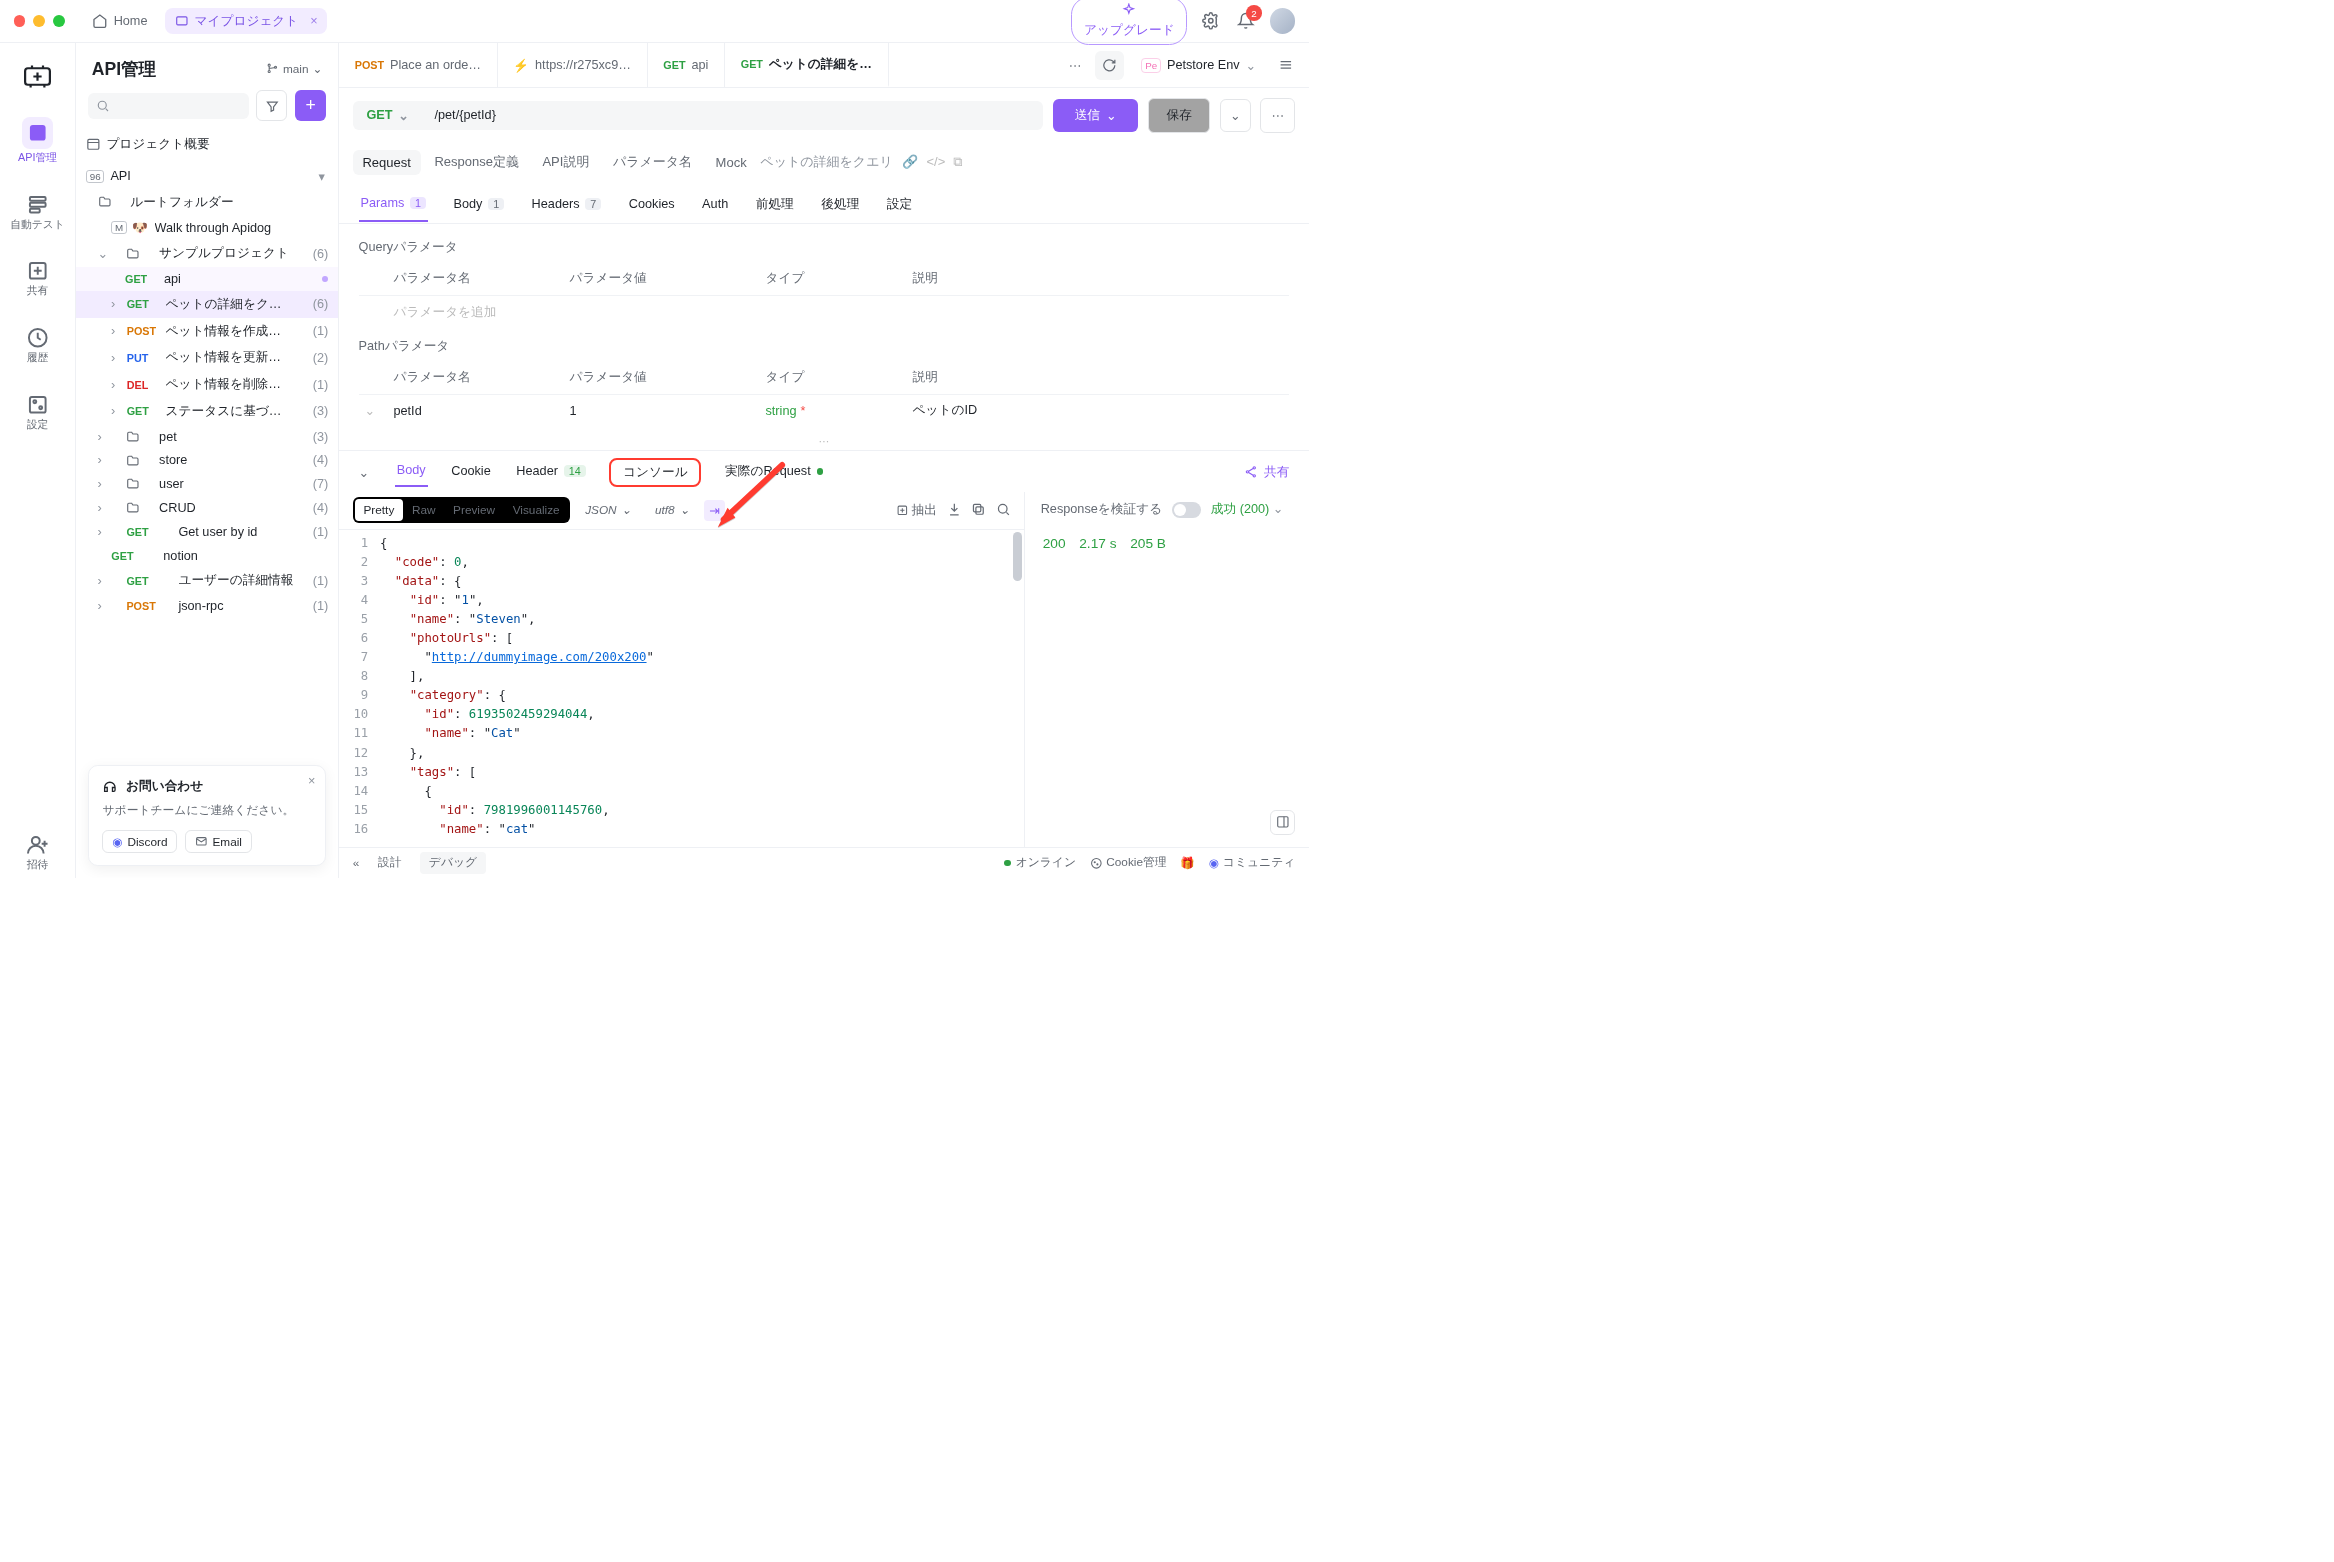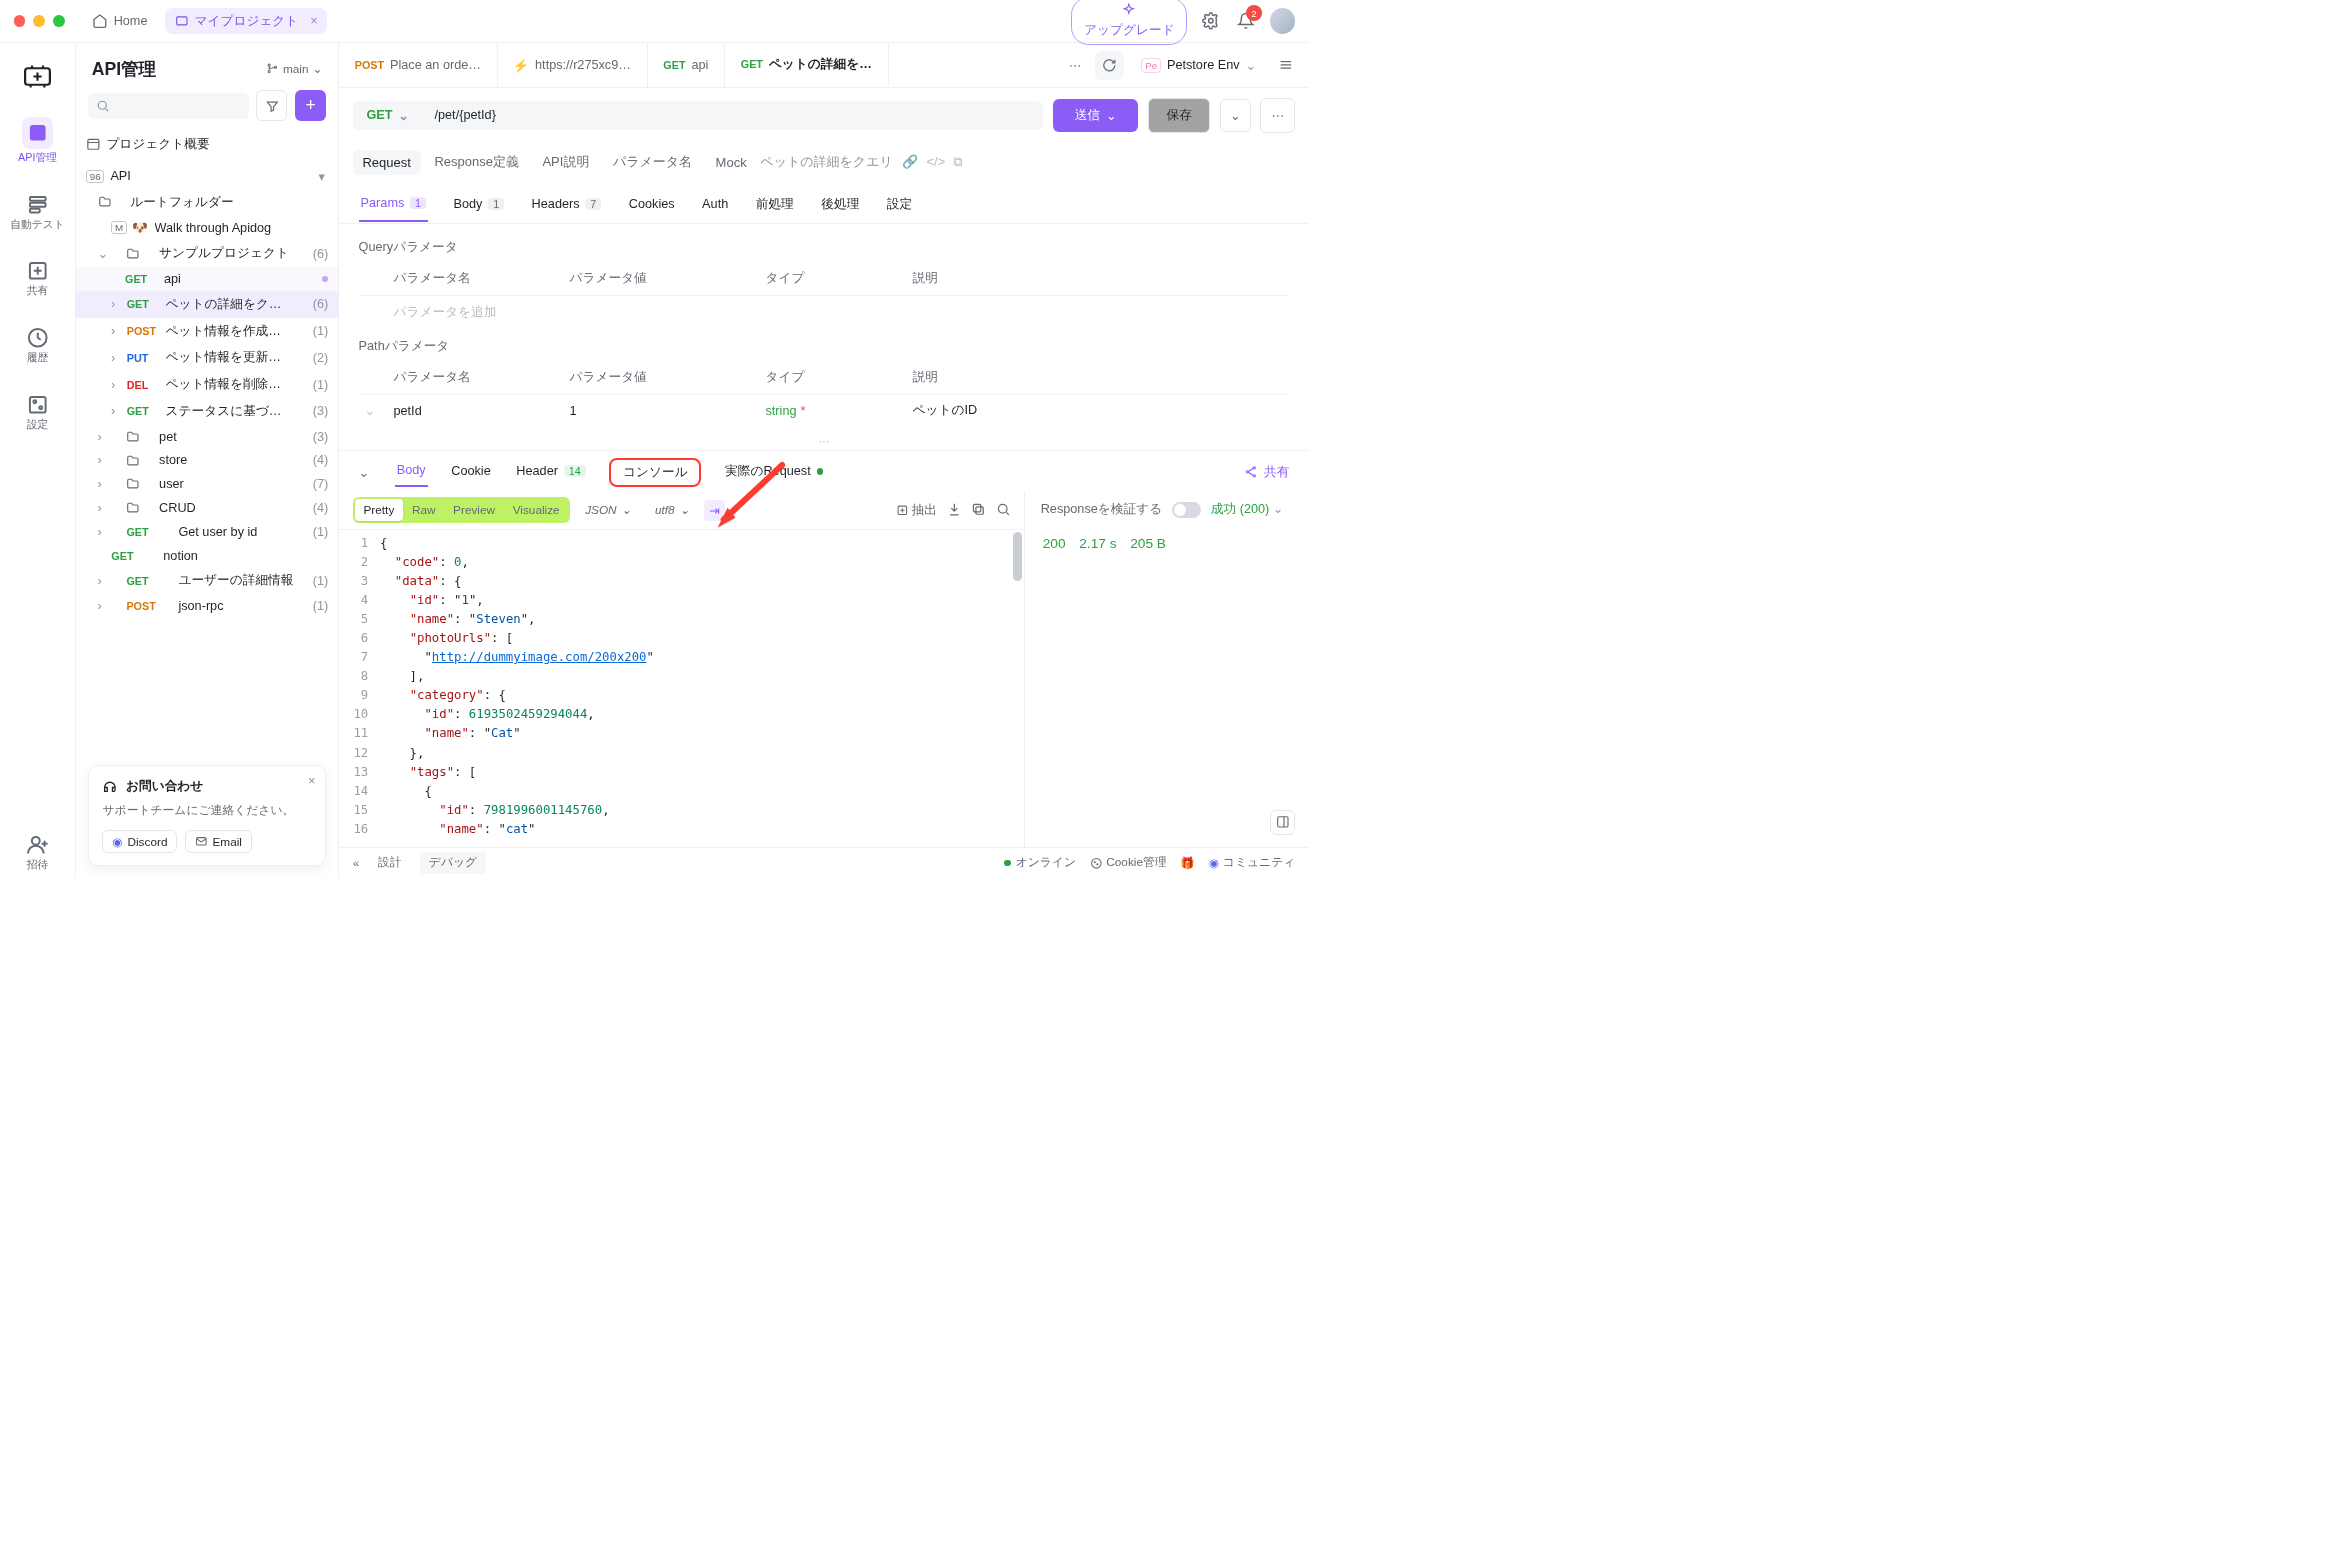--- a/index.html
+++ b/index.html
@@ -108,21 +108,21 @@
 .rptab { padding:5.9px 2px 7.8px; cursor:pointer; color:#1f2329; display:flex; align-items:center; gap:5.9px;}
 .rptab.active { color:#8b5cf6; border-bottom:2px solid #8b5cf6;}
 .console-highlight { border:2.5px solid #ff3b30; border-radius:7.8px; padding:3.9px 11.8px; }
 .rptab .gdot { width:6.9px; height:6.9px; border-radius:50%; background:#2ea043;}
 .resp-right { margin-left:auto; display:flex; align-items:center; gap:5.9px; color:#8b5cf6; cursor:pointer;}
 .caret-left-btn { color:#646a73; cursor:pointer; margin-right:3.9px;}
 
 .resp-body { flex:1; display:flex; min-height:0;}
 .resp-left { flex:1; display:flex; flex-direction:column; min-width:0; border-right:1px solid #eef0f4;}
 .fmt-bar { display:flex; align-items:center; gap:5.9px; padding:5.9px 13.7px; border-bottom:1px solid #eef0f4;}
-.fmt-seg { display:inline-flex; background:#bef264; border-radius:5.9px; padding:2px;}
+.fmt-seg { display:inline-flex; background:#000000; border-radius:5.9px; padding:2px;}
 .fmt-opt { padding:3.9px 8.8px; border-radius:3.9px; cursor:pointer; color:#646a73; font-size:11.8px;}
 .fmt-opt.active { background:#fff; color:#1f2329; box-shadow:0 1px 2px rgba(0,0,0,.08);}
 .fmt-sel { display:inline-flex; align-items:flex-start; gap:5px; padding:3.9px 8.8px; color:#646a73; font-size:11.8px; cursor:pointer;font-style:italic;}
 .fmt-icons { margin-left:auto; display:flex; gap:9.8px; color:#646a73;}
 .fmt-icons .ic { cursor:pointer;}
 .wrap-ico { background:#f2ecff; color:#8b5cf6; border-radius:3.9px; padding:2.9px 4.9px;}
 
 .code-area { flex:1; overflow:auto; font-family: "SF Mono", Menlo, monospace; font-size:12.3px; line-height:1.55; padding:3.9px 0; position:relative;}
 .code-line { display:flex; }
 .ln { width:41px; text-align:right; padding-right:11.8px; color:#9aa0a8; user-select:none;}

